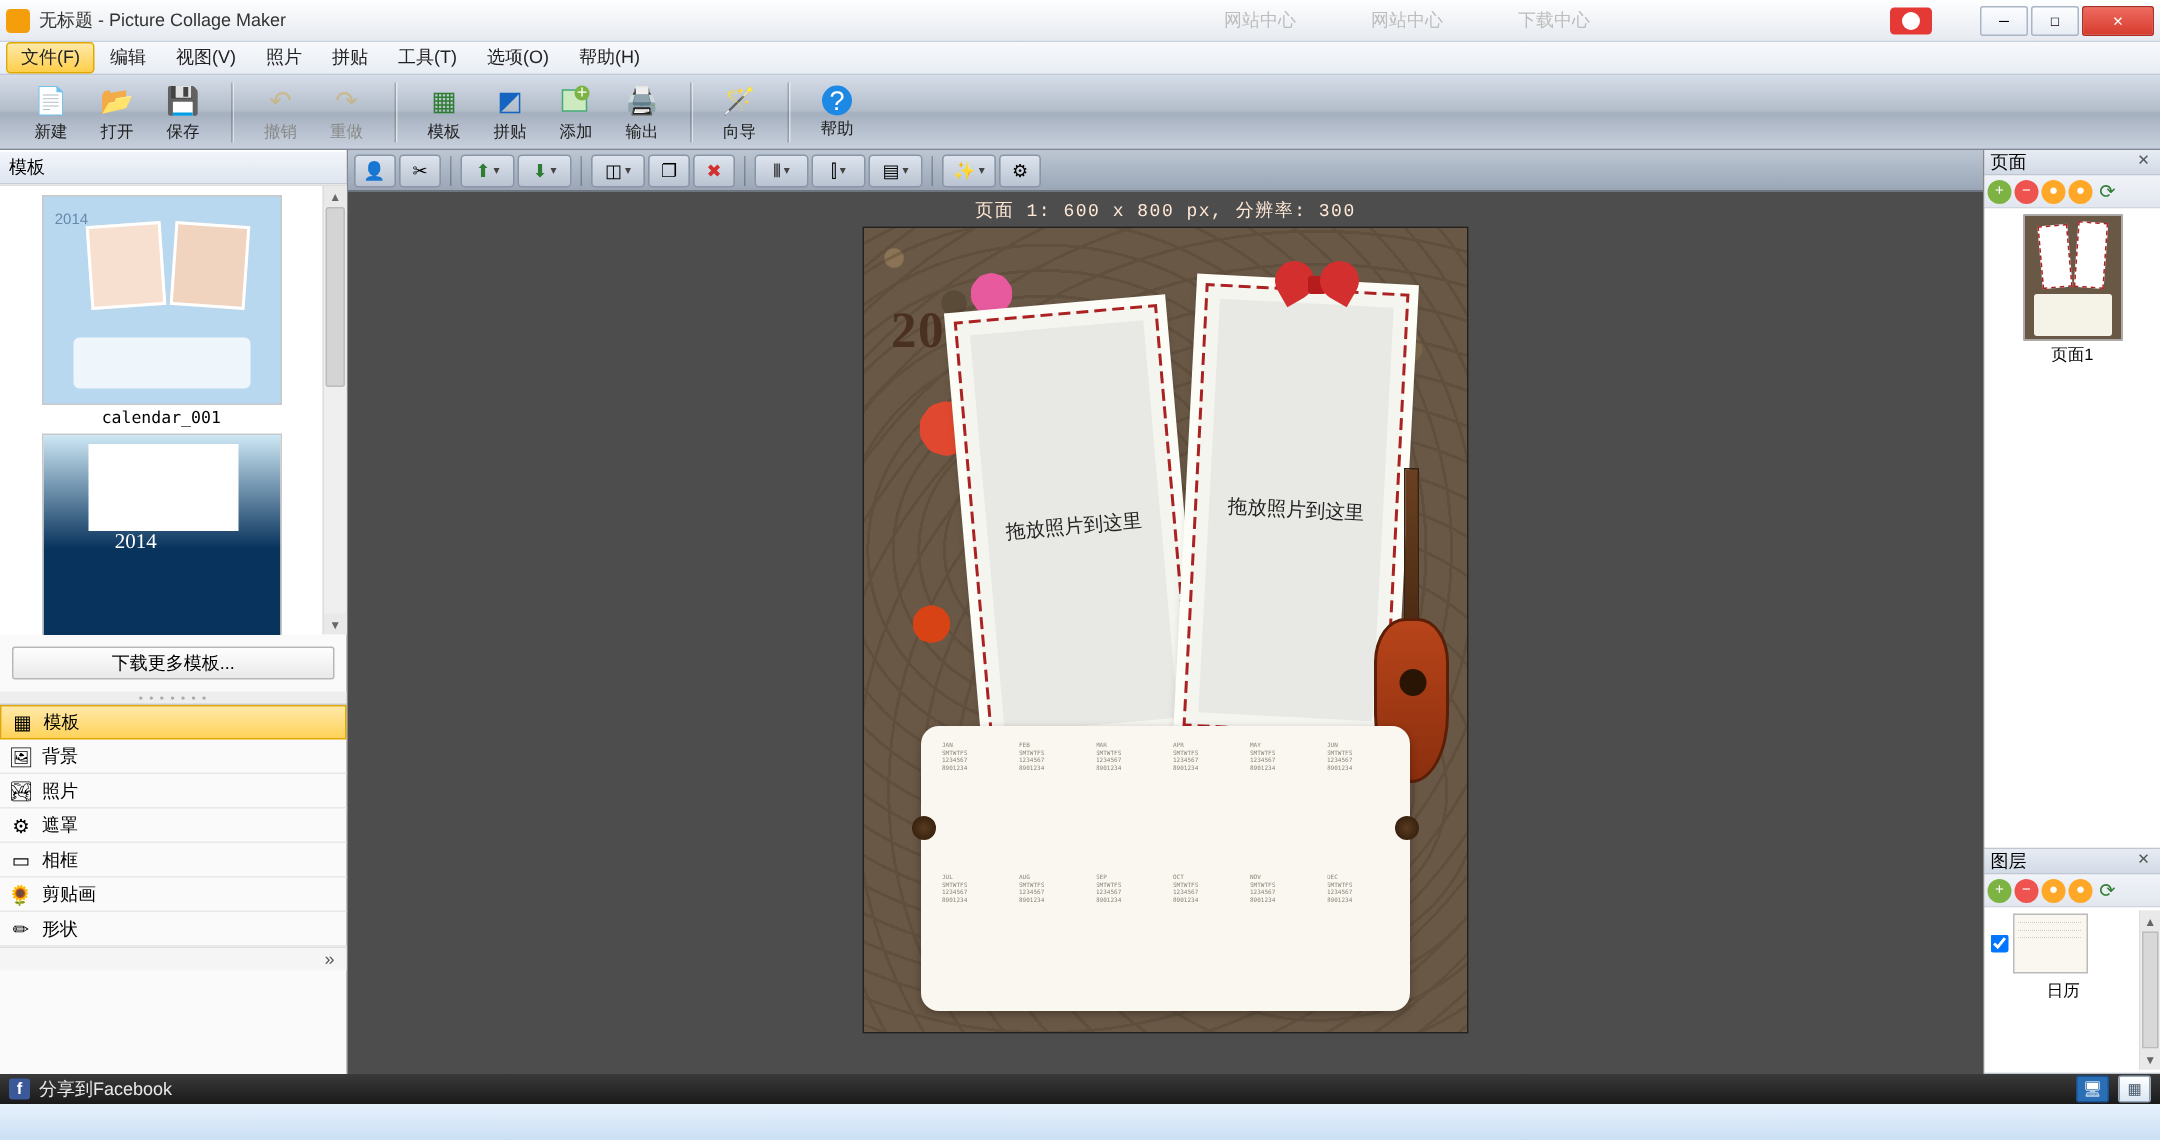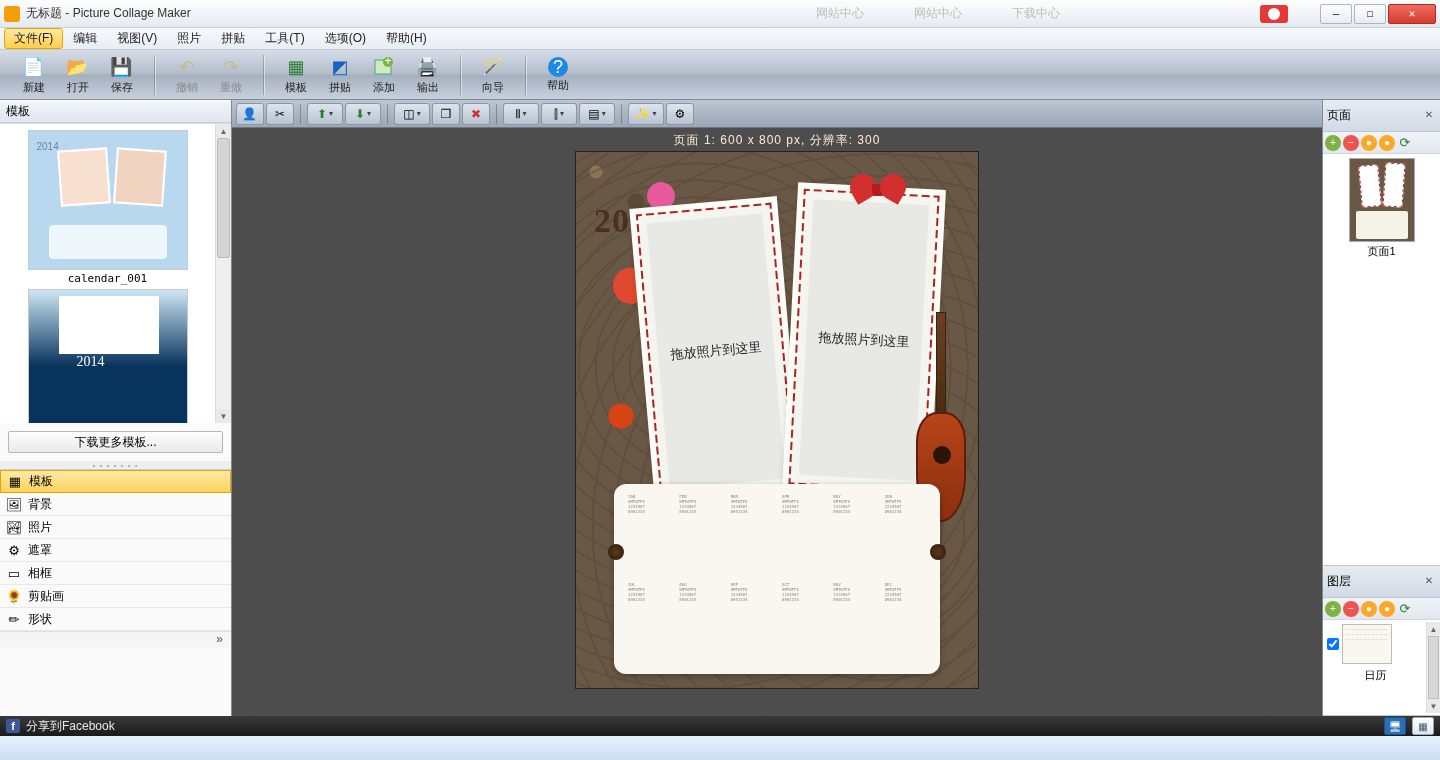--- a/index.html
+++ b/index.html
@@ -59,21 +59,21 @@
 .expand-strip{height:16px;text-align:right;padding:0 8px;color:#555;border-top:1px solid #e0e0e0;background:#f5f5f5;}
 
 
 .center { flex:1; display:flex; flex-direction:column; background:#444;}
 .secondary-toolbar { height:28px; background:linear-gradient(#bcc6d3,#9aa6b6); display:flex; align-items:center; padding:0 4px; gap:2px; border-bottom:1px solid #6d7682;}
 .sbtn{ width:28px;height:22px;border:1px solid #8a95a5;background:linear-gradient(#dde4ee,#b9c3d1);border-radius:3px;display:flex;align-items:center;justify-content:center;cursor:pointer;font-size:12px;}
 .sbtn.drop{width:36px;}
 .sbtn.drop:after{content:"▾";font-size:8px;margin-left:2px;color:#444;}
 .ssep{width:1px;height:20px;background:rgba(0,0,0,0.25);margin:0 4px;}
 .canvas-area{flex:1;background:#4d4d4d;overflow:hidden;display:flex;flex-direction:column;align-items:center;}
-.canvas-info{color:#ffe8d6;font-size:12px;padding:4px 0 2px;font-family:Liberation Sans, sans-serif;letter-spacing:1px;}
+.canvas-info{color:#ffe8d6;font-size:12px;padding:4px 0 2px;font-family:Liberation Mono, monospace;letter-spacing:1px;}
 .canvas-page{width:404px;height:538px;background:#6a5846;border:1px solid #222;position:relative;overflow:hidden;
   background-image:
     radial-gradient(circle at 20px 20px, #8b7355 6px, transparent 7px),
     radial-gradient(circle at 60px 50px, #5a4a38 8px, transparent 9px),
     radial-gradient(circle at 90% 15%, #7a6548 10px, transparent 11px),
     radial-gradient(circle at 15% 80%, #8b7355 7px, transparent 8px),
     radial-gradient(circle at 85% 85%, #5a4a38 9px, transparent 10px);
   background-color:#6a5846;
 }
 .canvas-swirl{position:absolute;inset:0;opacity:0.3;background:
@@ -102,21 +102,21 @@
 .guitar-neck{position:absolute;top:0;left:24px;width:10px;height:110px;background:linear-gradient(#6b4020,#4a2a12);border:1px solid #3a2010;}
 .calendar-box{position:absolute;bottom:14px;left:38px;right:38px;height:190px;background:#f9f7ef;border-radius:12px;box-shadow:0 2px 6px rgba(0,0,0,0.3);padding:10px 14px;}
 .calendar-grid{display:grid;grid-template-columns:repeat(6,1fr);grid-template-rows:repeat(2,1fr);gap:6px 10px;height:100%;}
 .cal-month{font-size:4px;color:#8a8578;line-height:5px;overflow:hidden;font-family:monospace;}
 .cal-rivet{position:absolute;width:16px;height:16px;background:radial-gradient(#5a3a20,#2a1808);border-radius:50%;}
 .cal-rivet.r1{top:60px;left:-6px;}.cal-rivet.r2{top:60px;right:-6px;}
 
 
 .sidebar-right{width:118px;display:flex;flex-direction:column;background:#f3f3f3;border-left:1px solid #888;}
 .r-panel{display:flex;flex-direction:column;border-bottom:1px solid #c0c6d0;}
-.r-header{height:32px;background:linear-gradient(#e7ecf3,#d2dae6);display:flex;align-items:center;justify-content:space-between;padding:0 4px;font-size:11px;border-bottom:1px solid #bfc7d4;}
+.r-header{height:17px;background:linear-gradient(#e7ecf3,#d2dae6);display:flex;align-items:center;justify-content:space-between;padding:0 4px;font-size:11px;border-bottom:1px solid #bfc7d4;}
 .r-close{width:14px;height:14px;font-size:10px;text-align:center;cursor:pointer;color:#555;}
 .r-tools{height:22px;background:linear-gradient(#f0f3f8,#e2e7ef);display:flex;align-items:center;padding:0 2px;gap:2px;border-bottom:1px solid #d0d6e0;}
 .rbtn{width:16px;height:16px;border-radius:50%;display:flex;align-items:center;justify-content:center;font-size:10px;cursor:pointer;}
 .rbtn.add{background:#7cb342;color:#fff;}
 .rbtn.del{background:#ef5350;color:#fff;}
 .rbtn.warn{background:#ffa726;color:#fff;}
 .rbtn.ref{color:#2e7d32;font-size:13px;}
 .r-body{flex:1;background:#fff;padding:4px;display:flex;flex-direction:column;align-items:center;overflow:hidden;}
 .page-thumb{width:66px;height:84px;border:1px solid #aaa;background:#6a5846;margin-bottom:2px;position:relative;overflow:hidden;}
 .page-thumb .mini-cal{position:absolute;bottom:2px;left:6px;right:6px;height:28px;background:#f5f2e8;border-radius:2px;}

